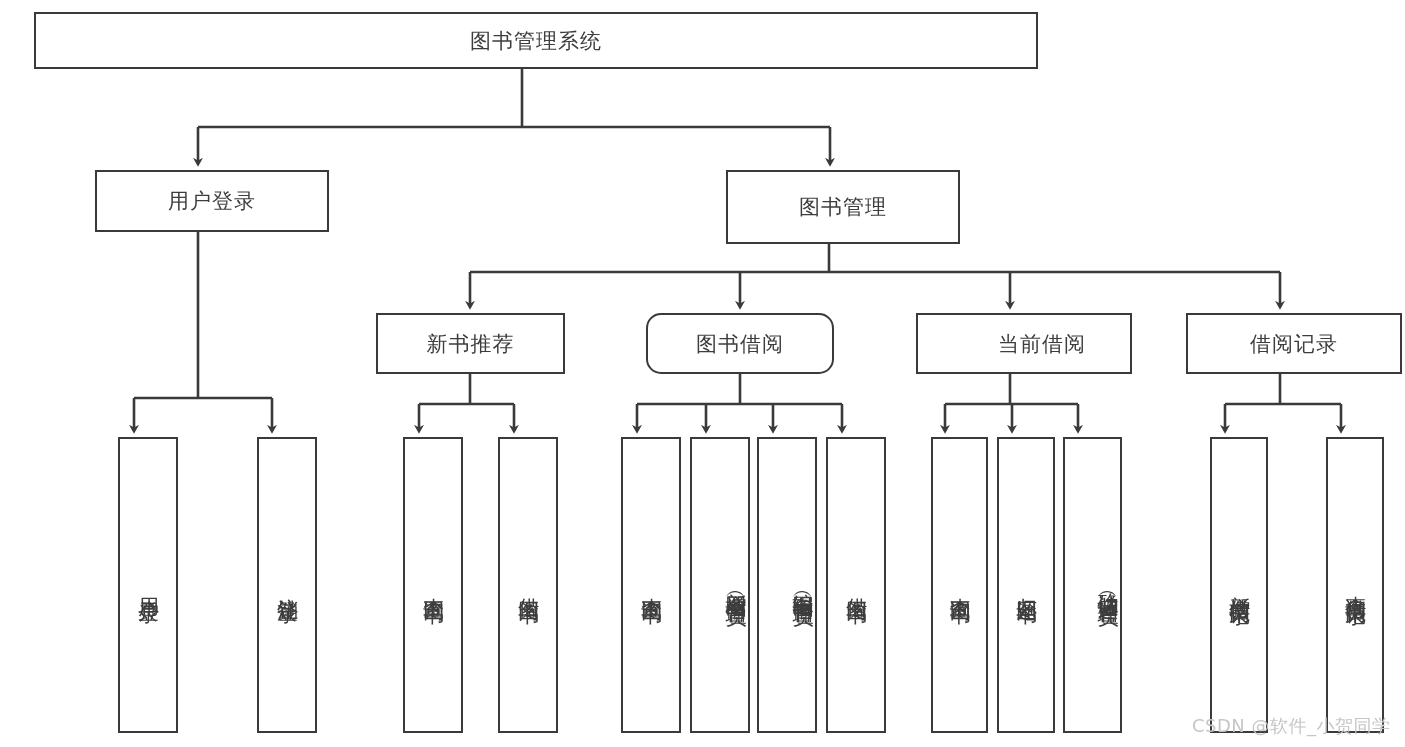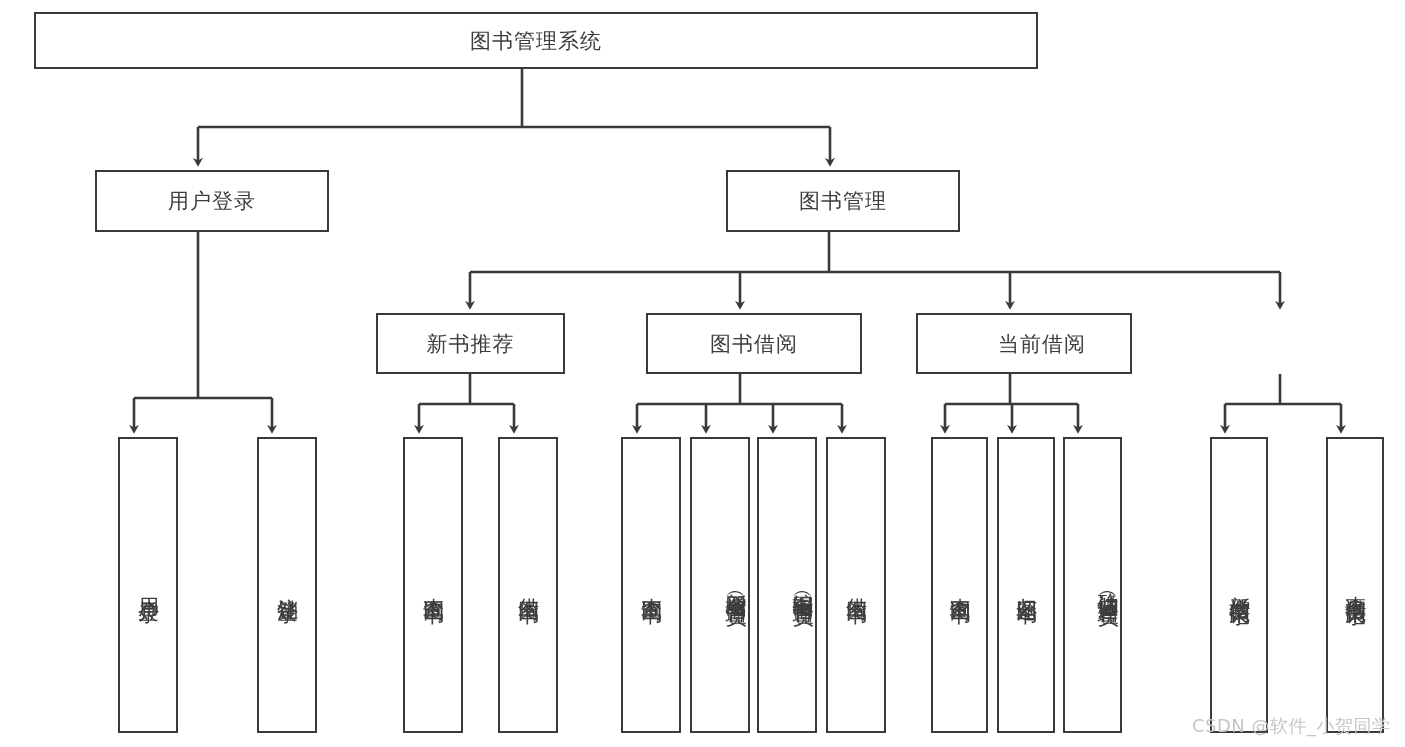--- a/index.html
+++ b/index.html
@@ -69,32 +69,35 @@
     </g>
   </svg>
 
   <div class="node h" style="left:20px;top:12px;width:1004px;height:57px;">
     <span>图书管理系统</span>
   </div>
 
   <div class="node h" style="left:81px;top:170px;width:234px;height:62px;">
     <span>用户登录</span>
   </div>
-  <div class="node h" style="left:712px;top:170px;width:234px;height:62px;">
+  <div class="node h" style="left:712px;top:170px;width:234px;height:74px;">
     <span>图书管理</span>
   </div>
 
   <div class="node h" style="left:362px;top:313px;width:189px;height:61px;">
     <span>新书推荐</span>
   </div>
-  <div class="node h" style="left:632px;top:313px;width:216px;height:61px;">
+  <div class="node h" style="left:632px;top:313px;width:188px;height:61px;border-radius:15px;">
     <span>图书借阅</span>
   </div>
   <div class="node h" style="left:902px;top:313px;width:216px;height:61px;padding-left:36px;">
     <span>当前借阅</span>
+  </div>
+  <div class="node h" style="left:1172px;top:313px;width:216px;height:61px;">
+    <span>借阅记录</span>
   </div>
 
   <div class="node v" style="left:104px;top:437px;width:60px;height:296px;">
     <span>用户登录</span>
   </div>
   <div class="node v" style="left:243px;top:437px;width:60px;height:296px;">
     <span>注销登录</span>
   </div>
   <div class="node v" style="left:389px;top:437px;width:60px;height:296px;">
     <span>查询图书</span>

